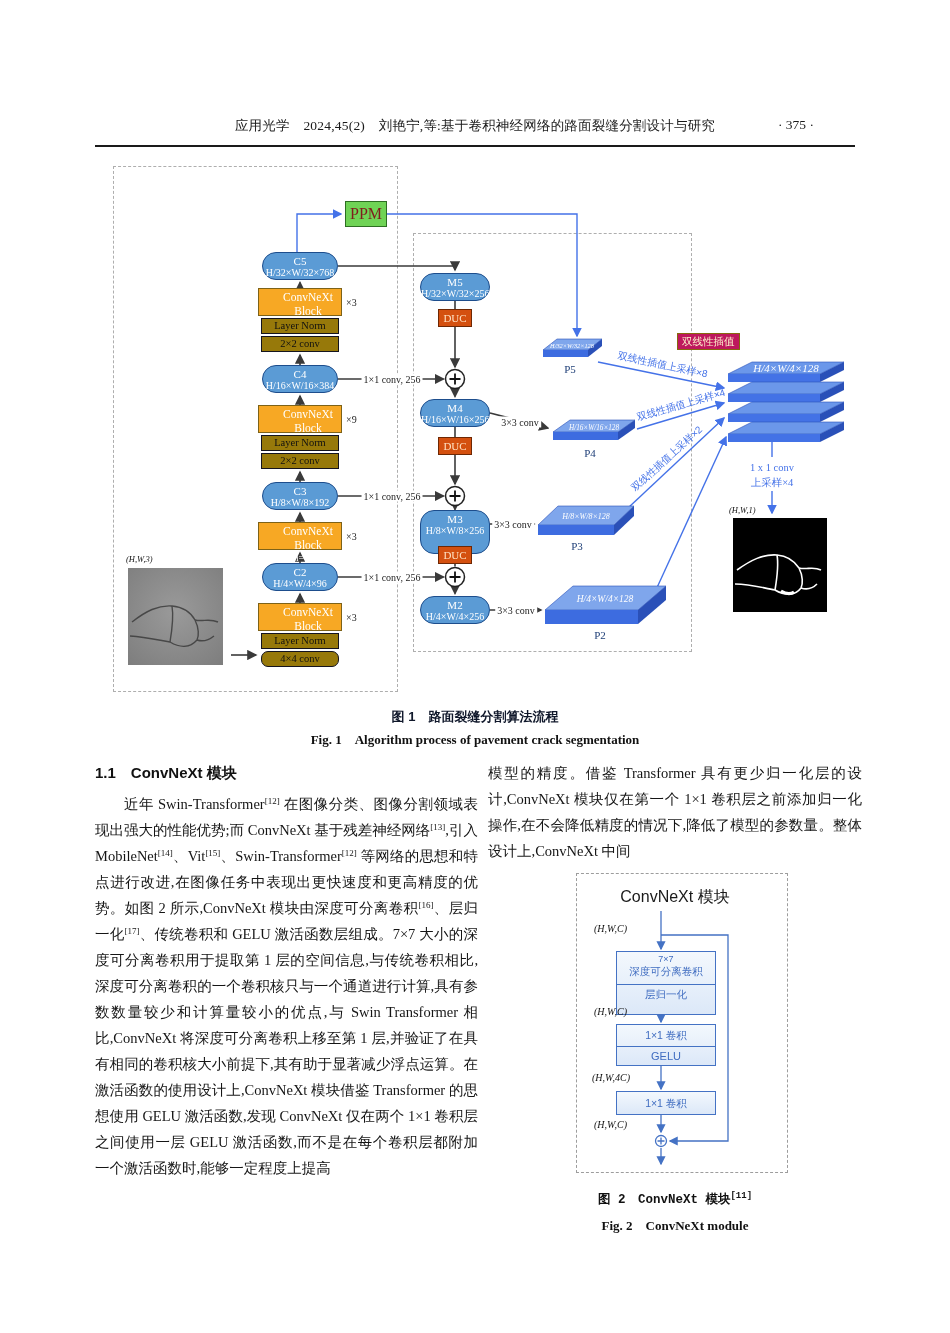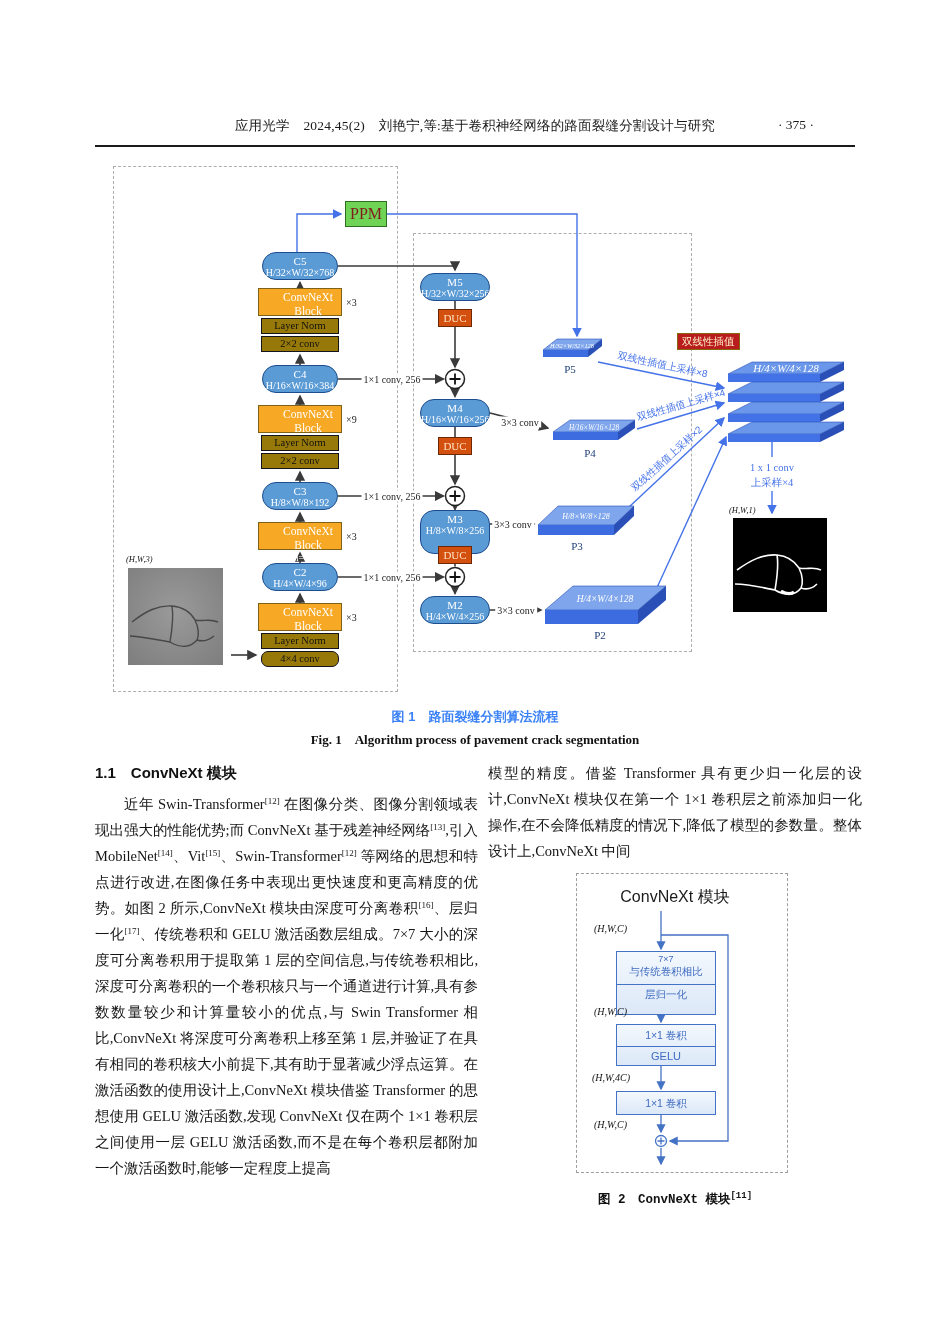--- a/index.html
+++ b/index.html
@@ -25,28 +25,28 @@
   .gold{position:absolute;background:#97790a;border:1.2px solid #14141f;color:#101010;
         text-align:center;font-size:10.5px;line-height:14px;box-sizing:border-box;}
   .ppm{position:absolute;background:#6fd355;border:1.2px solid #2d6e22;color:#7f1d1d;
        text-align:center;font-size:16px;line-height:24px;box-sizing:border-box;}
   .duc{position:absolute;background:#d4500f;border:1px solid #6e2703;color:#ffe2c4;
        text-align:center;font-size:11px;line-height:16px;box-sizing:border-box;}
   .mult{position:absolute;font-size:10px;color:#222;}
   .lat{position:absolute;transform:translate(-50%,-50%);background:#fff;padding:0 2px;
        font-size:10px;color:#222;white-space:nowrap;}
   .shape-lbl{position:absolute;font-size:8.5px;font-style:italic;color:#111;white-space:nowrap;}
-  .badge{position:absolute;background:#b91c1c;border:1px solid #86690e;color:#fff6cd;
+  .badge{position:absolute;background:#be185d;border:1px solid #86690e;color:#fff6cd;
          font-size:10.5px;line-height:15px;padding:0 4px;
          font-family:"Liberation Sans",sans-serif;white-space:nowrap;}
   .outtxt{position:absolute;color:#4472e8;font-size:10.5px;line-height:15px;text-align:center;}
   .imgbox{position:absolute;}
   
   .capzh{position:absolute;width:100%;text-align:center;font-weight:bold;font-size:13px;
-         font-family:"Liberation Sans",sans-serif;color:#3b82f6;}
+         font-family:"Liberation Sans",sans-serif;color:#0f172a;}
   .capen{position:absolute;width:100%;text-align:center;font-weight:bold;font-size:13px;
          font-family:"Liberation Serif",serif;color:#111;}
   
   .cols{position:absolute;left:95px;top:760px;width:767px;display:flex;gap:10px;}
   .colL{width:383px;}
   .colR{width:374px;}
   .cols h3{margin:0 0 5px 0;font-size:15px;line-height:26px;font-weight:bold;
            font-family:"Liberation Sans",sans-serif;}
   .cols p{margin:0;font-size:14.5px;line-height:26px;text-align:justify;color:#151515;}
   .cols p.indent{text-indent:2em;}
@@ -359,21 +359,21 @@
             <path d="M169.5,268H176.5M173,264.5V271.5" stroke="#4472c4" stroke-width="1.3" fill="none"></path>
           </g>
         </svg>
 
         <div class="f2title">ConvNeXt 模块</div>
         <div class="f2shape" style="left:106px;top:50px;">(H,W,C)</div>
 
         <div class="f2box" style="left:128px;top:78px;width:100px;height:64px;">
           <div class="r" style="height:32px;">
             <div style="font-size:9px;line-height:11px;padding-top:2px;">7×7</div>
-            <div style="font-size:10.5px;line-height:13px;">与传统卷积相比</div>
+            <div style="font-size:10.5px;line-height:13px;">深度可分离卷积</div>
           </div>
           <div class="r" style="height:20px;line-height:19px;font-size:10.5px;">层归一化</div>
         </div>
 
         <div class="f2shape" style="left:106px;top:133px;">(H,W,C)</div>
 
         <div class="f2box" style="left:128px;top:151px;width:100px;height:42px;">
           <div class="r" style="height:21px;line-height:20px;font-size:10.5px;">1×1 卷积</div>
           <div class="r" style="height:20px;line-height:19px;font-size:11px;">GELU</div>
         </div>
@@ -381,16 +381,17 @@
         <div class="f2shape" style="left:104px;top:199px;">(H,W,4C)</div>
 
         <div class="f2box" style="left:128px;top:218px;width:100px;height:24px;">
           <div class="r" style="height:24px;line-height:23px;font-size:10.5px;">1×1 卷积</div>
         </div>
 
         <div class="f2shape" style="left:106px;top:246px;">(H,W,C)</div>
       </div>
 
       <div class="f2caps f2capzh"><span>图 2　ConvNeXt 模块</span><sup>[11]</sup></div>
+      <div class="f2caps f2capen">Fig. 2　ConvNeXt module</div>
     </div>
   </div>
 
 </div>
 
 </body></html>

